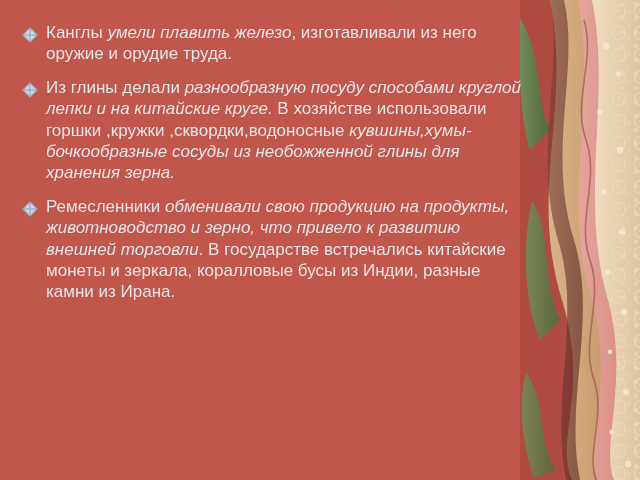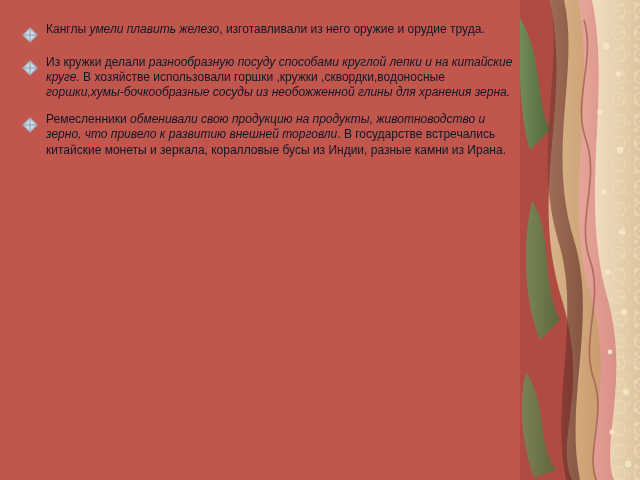--- a/index.html
+++ b/index.html
@@ -46,22 +46,22 @@
   }
   .bullet-icon {
     flex: 0 0 auto;
     width: 18px;
     margin-right: 6px;
     margin-top: 5px;
   }
   .bullet-icon svg { display: block; }
   .bullet-text {
     flex: 1 1 auto;
-    color: #0f172a;
-    font-size: 12px;
+    color: #e5e5e5;
+    font-size: 17px;
     line-height: 1.26;
   }
   .bullet-text .it {
     font-style: italic;
   }
 </style>
 </head>
 <body>
 
 <div class="slide">
@@ -155,21 +155,21 @@
     <div class="bullet-row">
       <span class="bullet-icon">
         <svg width="16" height="16" viewBox="0 0 16 16" xmlns="http://www.w3.org/2000/svg">
           <g stroke="#9fb6c8" stroke-width="1.2" fill="#cfe0ec" opacity="0.95">
             <path d="M8 1 L15 8 L8 15 L1 8 Z"></path>
             <path d="M8 1 L8 15 M1 8 L15 8" stroke="#8aa4ba" stroke-width="1"></path>
           </g>
         </svg>
       </span>
       <div class="bullet-text">
-        <span>Из кружки делали </span><span class="it">разнообразную посуду способами круглой лепки и на китайские круге.</span><span> В хозяйстве использовали горшки ,кружки ,сквордки,водоносные </span><span class="it">горшки,хумы-бочкообразные сосуды из необожженной глины для хранения зерна.</span>
+        <span>Из глины делали </span><span class="it">разнообразную посуду способами круглой лепки и на китайские круге.</span><span> В хозяйстве использовали горшки ,кружки ,сквордки,водоносные </span><span class="it">кувшины,хумы-бочкообразные сосуды из необожженной глины для хранения зерна.</span>
       </div>
     </div>
 
     <div class="bullet-row">
       <span class="bullet-icon">
         <svg width="16" height="16" viewBox="0 0 16 16" xmlns="http://www.w3.org/2000/svg">
           <g stroke="#9fb6c8" stroke-width="1.2" fill="#cfe0ec" opacity="0.95">
             <path d="M8 1 L15 8 L8 15 L1 8 Z"></path>
             <path d="M8 1 L8 15 M1 8 L15 8" stroke="#8aa4ba" stroke-width="1"></path>
           </g>

